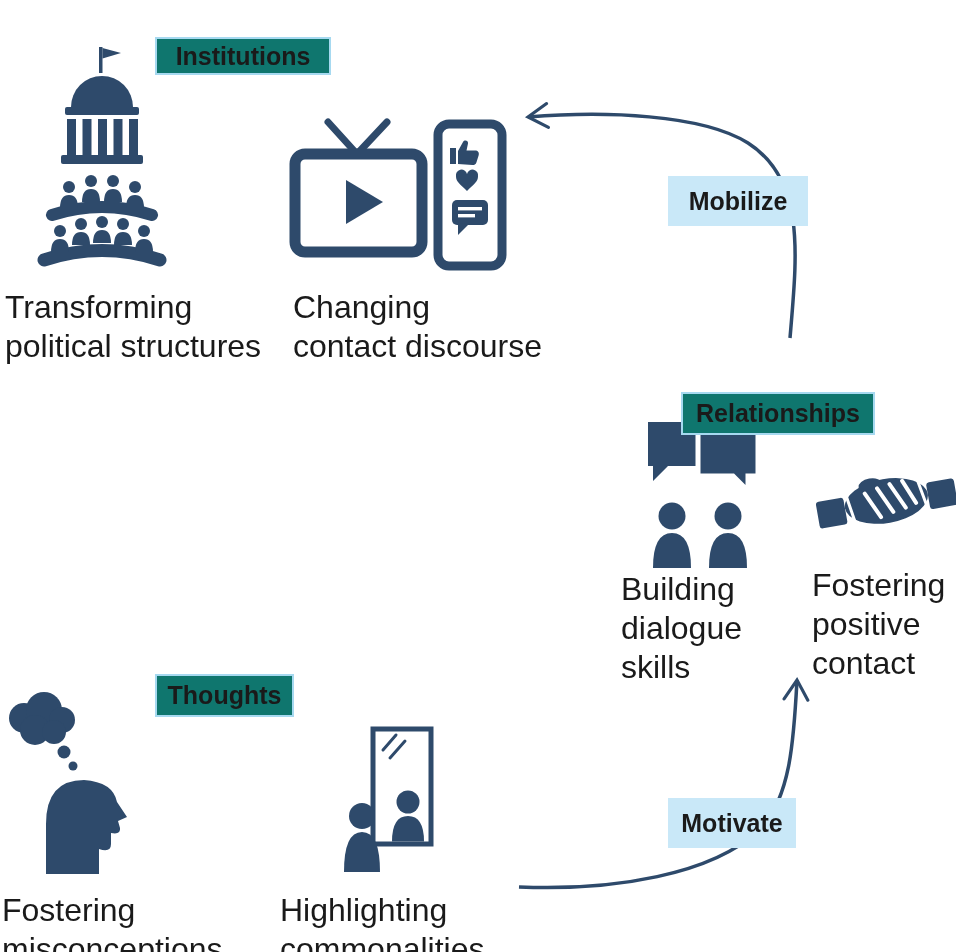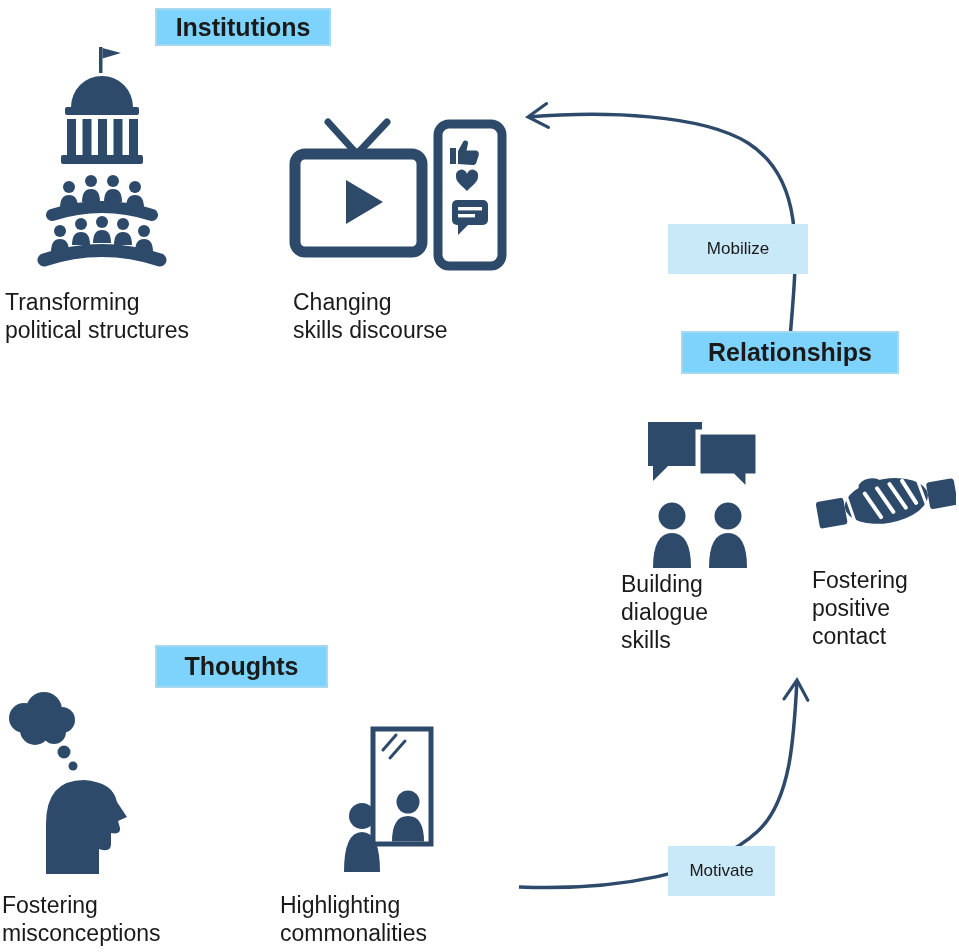--- a/index.html
+++ b/index.html
@@ -15,62 +15,62 @@
   .arrow-layer{z-index:1;}
   .icon{position:absolute;z-index:2;}
   .ic{fill:var(--c-icon,#2e4a6b);}
   .ic-stroke{stroke:var(--c-icon,#2e4a6b);fill:none;}
   .ic-stroke-white-fill{stroke:var(--c-icon,#2e4a6b);fill:#ffffff;}
   .white{fill:#ffffff;}
   .white-stroke{stroke:#ffffff;fill:none;}
   .arrow-path{stroke:var(--c-arrow,#2e4a6b);fill:none;stroke-width:3.5px;}
   .section-box{
     position:absolute;z-index:3;
-    background:#7dd3fc;
+    background:#0f766e;
     border:2px solid var(--c-box_border,#a6d9f0);
     font-size:25px;font-weight:bold;
     display:flex;align-items:center;justify-content:center;
     box-sizing:border-box;
+    margin-top:29px;
   }
   .arrow-label{
     position:absolute;z-index:3;
     background:var(--c-label_fill,#c9e8f8);
-    font-size:17px;font-weight:normal;
+    font-size:25px;font-weight:bold;
     display:flex;align-items:center;justify-content:center;
     box-sizing:border-box;
-    margin-top:48px;
   }
   .caption{
     position:absolute;z-index:2;
-    font-size:23px;line-height:1.22;
+    font-size:32px;line-height:1.22;
     white-space:pre-line;
   }
 </style>
 </head>
 <body>
 
 <svg class="layer arrow-layer" width="959" height="952" viewBox="0 0 959 952">
   <defs>
     <marker id="arrowhead" markerWidth="8" markerHeight="8" refX="6.2" refY="4" orient="auto" markerUnits="strokeWidth">
       <path d="M 0.6 0.6 L 6.2 4 L 0.6 7.4" fill="none" stroke="#2e4a6b" stroke-width="0.9" stroke-linecap="round"></path>
     </marker>
   </defs>
   <path class="arrow-path" d="M 790 338 C 797 255 806 180 748 143 C 702 114 604 111 528 117" marker-end="url(#arrowhead)"></path>
   <path class="arrow-path" d="M 519 887 C 615 891 712 874 758 831 C 791 800 794 737 797 680" marker-end="url(#arrowhead)"></path>
 </svg>
 
 <div class="section-box" style="left:155px;top:8px;width:176px;height:38px">Institutions</div>
 
-<div class="section-box" style="left:681px;top:331px;width:218px;height:43px">Relationships</div>
+<div class="section-box" style="left:681px;top:363px;width:194px;height:43px">Relationships</div>
 
-<div class="section-box" style="left:155px;top:645px;width:173px;height:43px">Thoughts</div>
+<div class="section-box" style="left:155px;top:645px;width:139px;height:43px">Thoughts</div>
 
 <div class="arrow-label" style="left:668px;top:176px;width:140px;height:50px">Mobilize</div>
 
-<div class="arrow-label" style="left:668px;top:798px;width:107px;height:50px">Motivate</div>
+<div class="arrow-label" style="left:668px;top:798px;width:128px;height:50px">Motivate</div>
 
 <svg class="icon" style="left:36px;top:45px" width="132" height="230" viewBox="0 0 132 230">
   <defs>
     <g id="person-s">
       <circle cx="0" cy="-13" r="6"></circle>
       <path d="M -9 8 Q -9 -5 0 -5 Q 9 -5 9 8 Z"></path>
     </g>
   </defs>
   <g>
     <rect class="ic" x="63" y="2" width="3.5" height="26"></rect>
@@ -122,21 +122,21 @@
     <g>
       <rect class="ic" x="166" y="82" width="36" height="25" rx="5"></rect>
       <path class="ic" d="M 172 105 l 0 12 l 11 -11 z"></path>
       <rect class="white" x="172" y="89" width="24" height="3.4"></rect>
       <rect class="white" x="172" y="96" width="17" height="3.4"></rect>
     </g>
   </g>
 </svg>
 
 <div class="caption" style="left:293px;top:288px">Changing
-skills discourse</div>
+contact discourse</div>
 
 <svg class="icon" style="left:636px;top:416px" width="140" height="155" viewBox="0 0 140 155">
   <path class="ic" d="M 12 6 H 66 V 50 H 32 L 17 65 V 50 H 12 Z"></path>
   <path class="ic" d="M 62 16 H 122 V 60 H 112 V 75 L 97 60 H 62 Z" stroke="#ffffff" stroke-width="5"></path>
   <g class="ic">
     <circle cx="36" cy="100" r="13.5"></circle>
     <path d="M 17 152 Q 17 117 36 117 Q 55 117 55 152 Z"></path>
   </g>
   <g class="ic">
     <circle cx="92" cy="100" r="13.5"></circle>

